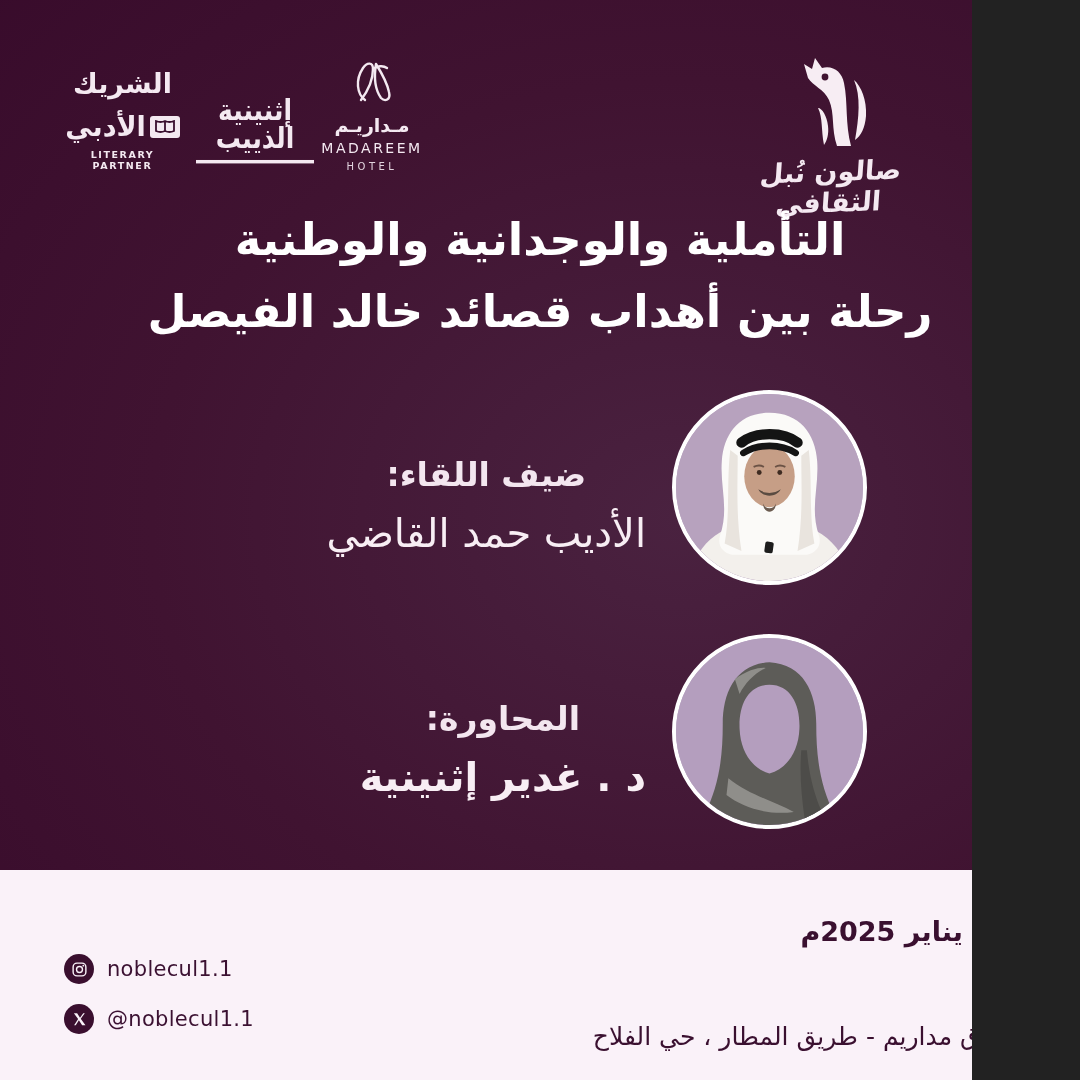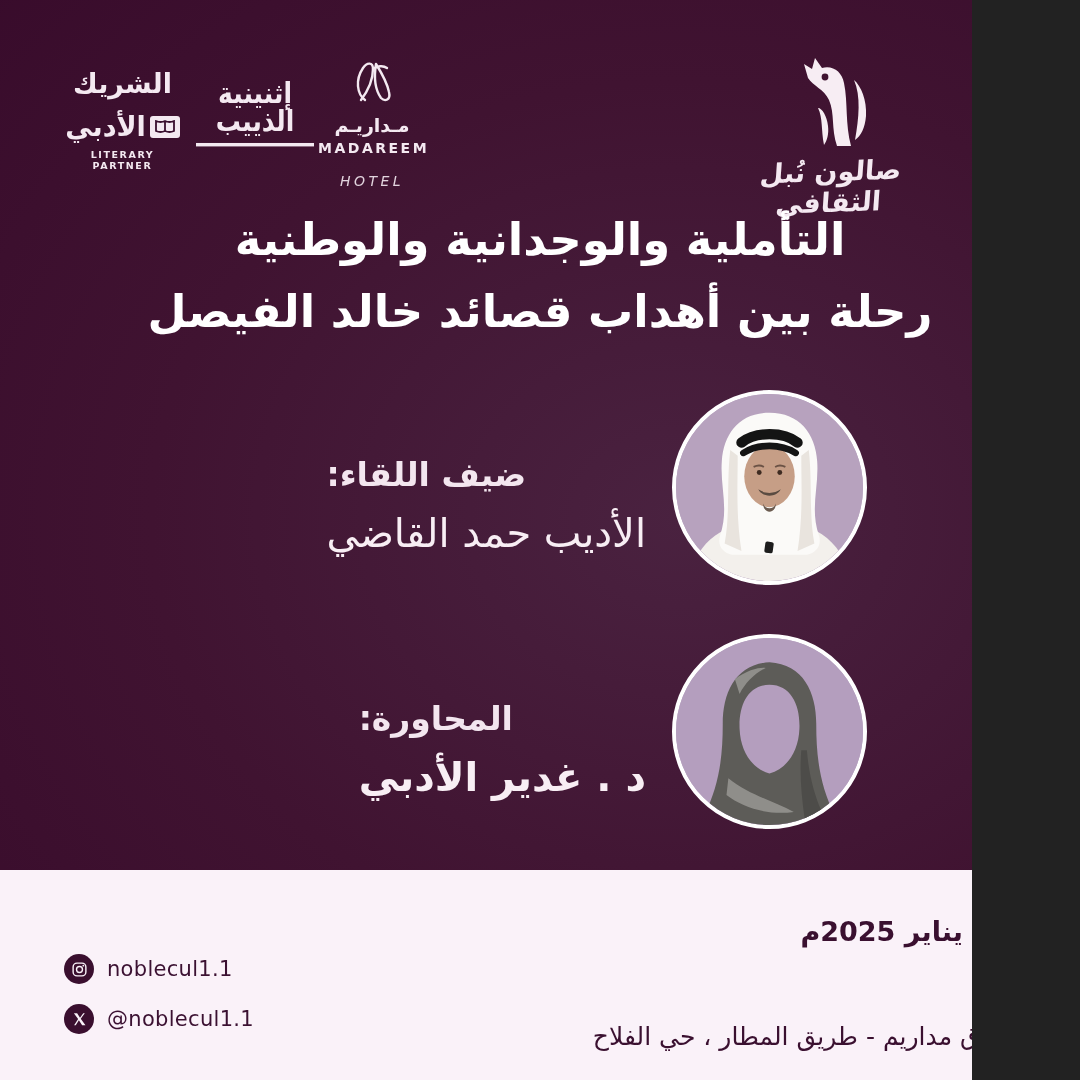--- a/index.html
+++ b/index.html
@@ -13,44 +13,44 @@
   }
 
   
   .logo{ position:absolute; color:#f4e9f1; }
   .logo-literary{ left:60px; top:68px; width:125px; text-align:center; direction:rtl; }
   .logo-literary .l1{ font-size:27px; font-weight:700; letter-spacing:1px; }
   .logo-literary .l2{ display:flex; direction:rtl; align-items:center; justify-content:center; gap:4px; font-size:27px; font-weight:700; margin-top:12px; }
   .logo-literary .cap{ font-size:9.5px; letter-spacing:1.6px; margin-top:7px; font-weight:700; }
   .book-badge{ display:inline-flex; width:30px; height:22px; background:#f4e9f1; border-radius:3px; align-items:center; justify-content:center; }
 
-  .logo-kufic{ left:196px; top:83px; width:118px; text-align:center; }
+  .logo-kufic{ left:196px; top:100px; width:118px; text-align:center; }
   .kufic-text{ font-size:25px; font-weight:700; direction:rtl; line-height:1.0;
     border-bottom:3px solid #f4e9f1; padding-bottom:6px; letter-spacing:-1px; transform:scaleY(1.15); }
 
   .logo-madareem{ left:318px; top:56px; width:108px; text-align:center; }
   .logo-madareem .ar{ font-size:19px; font-weight:700; direction:rtl; margin-top:2px; letter-spacing:2px;}
-  .logo-madareem .en{ font-size:14px; letter-spacing:2.5px; font-weight:700; margin-top:4px; }
-  .logo-madareem .sub{ font-size:14px; letter-spacing:3.5px; margin-top:17px; opacity:.9;font-style:italic; }
+  .logo-madareem .en{ font-size:14px; letter-spacing:2.5px; font-weight:400; margin-top:4px; }
+  .logo-madareem .sub{ font-size:10px; letter-spacing:3.5px; margin-top:5px; opacity:.9; }
 
   .logo-salon{ right:40px; top:50px; width:205px; text-align:center; }
   .logo-salon .name{ font-size:27px; font-weight:700; direction:rtl; transform:skewX(-6deg) rotate(-2deg); margin-top:2px; }
 
   
   .title{ position:absolute; top:204px; left:0; width:1080px; text-align:center;
     direction:rtl; font-weight:700; font-size:45px; line-height:72px; color:#ffffff; }
 
   
   .person-row{ position:absolute; right:105px; display:flex; direction:rtl; align-items:center; gap:26px; }
   .guest-row{ top:390px; }
   .mod-row{ top:634px; }
   .photo-circle{ width:195px; height:195px; border-radius:50%; border:4px solid #ffffff;
     overflow:hidden; flex:0 0 auto; background:#b7a2be; }
   .photo-circle svg{ display:block; width:100%; height:100%; }
-  .person-text{ text-align:left; direction:rtl;margin-top:36px; }
+  .person-text{ text-align:center; direction:rtl;margin-top:36px; }
   .person-label{ font-size:33px; font-weight:700; color:#f3e6ef; margin-bottom:16px; }
   .person-name{ font-size:40px; color:#f8eef4; }
   .mod-row .person-name{ font-weight:700; }
 
   
   .footer{ position:absolute; left:0; bottom:0; width:1080px; height:210px; background:#faf2f9; color:#3a1030; }
   .social{ position:absolute; left:64px; top:84px; display:flex; flex-direction:column; gap:20px; }
   .social-row{ display:flex; align-items:center; gap:13px; height:30px; }
   .social-badge{ width:30px; height:30px; border-radius:50%; background:#3a0f2f; display:flex; align-items:center; justify-content:center; flex:0 0 auto; }
   .social-handle{ font-size:21px; color:#3b1132; letter-spacing:.3px; }
@@ -150,21 +150,21 @@
         <rect width="200" height="200" fill="#b49ebe"></rect>
         <path d="M100 26 C136 28 150 58 150 92 C150 128 154 158 170 190 C174 198 171 200 161 200 L39 200 C29 200 26 198 30 190 C46 158 50 128 50 92 C50 58 64 28 100 26 Z" fill="#5d5c58"></path>
         <path d="M100 50 C123 50 133 72 132 97 C131 122 118 140 100 145 C82 140 69 122 68 97 C67 72 77 50 100 50 Z" fill="#b49ebe"></path>
         <path d="M63 44 C76 34 90 31 96 32 C84 38 74 48 68 60 Z" fill="#8f8e8a"></path>
         <path d="M56 150 C78 168 104 174 126 186 C100 190 72 182 54 168 Z" fill="#8f8e8a"></path>
         <path d="M140 120 C142 146 148 168 156 186 L138 196 C134 170 132 144 134 120 Z" fill="#4d4c49"></path>
       </svg>
     </div>
     <div class="person-text">
       <div class="person-label">المحاورة:</div>
-      <div class="person-name">د . غدير الأدبي</div>
+      <div class="person-name">د . غدير إثنينية</div>
     </div>
   </div>
 
   <div class="footer">
 
     <div class="social">
       <div class="social-row">
         <span class="social-badge">
           <svg width="17" height="17" viewBox="0 0 24 24" fill="none" stroke="#faf2f9" stroke-width="2">
             <rect x="3" y="3" width="18" height="18" rx="5.5"></rect>

